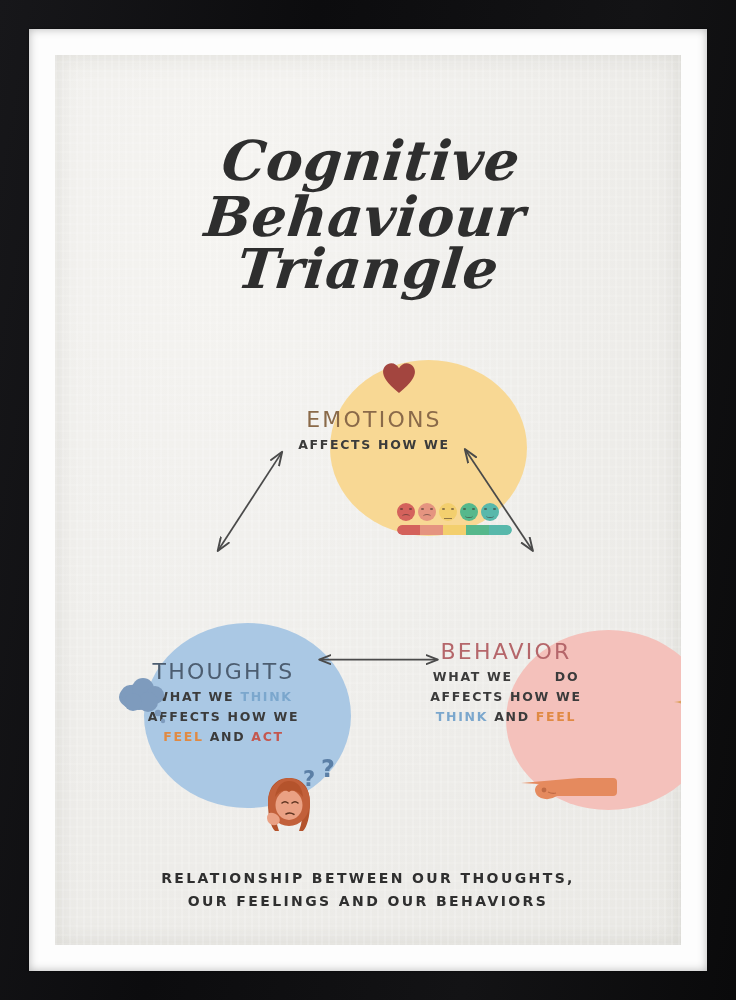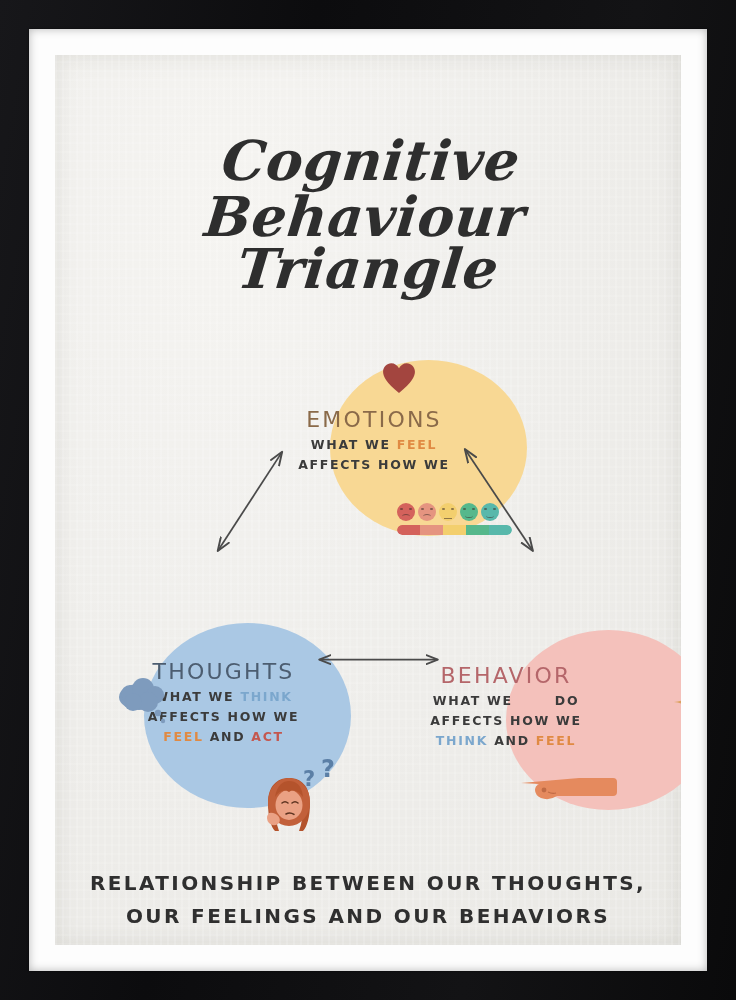--- a/index.html
+++ b/index.html
@@ -77,21 +77,21 @@
     margin-top:5px;font-family:"DejaVu Sans",sans-serif;font-weight:600;
   }
   .w-feel{color:#e08a43;}
   .w-think{color:#7ba7cd;}
   .w-act{color:#c4574e;}
   .w-do{color:#3b3b3b;padding-left:36px;}
 
   
   .t-emotions{top:352px;margin-left:12px;}
   .t-thoughts{top:604px;}
-  .t-behavior{top:608px;}
+  .t-behavior{top:584px;}
 
   
   .heart{
     position:absolute;left:327px;top:307px;width:34px;height:32px;z-index:8;
   }
 
   
   .mood{position:absolute;left:342px;top:448px;z-index:8;}
   .mood-faces{display:flex;gap:3px;}
   .mood-face{width:18px;height:18px;border-radius:50%;position:relative;}
@@ -133,21 +133,21 @@
   
   .hand{position:absolute;left:466px;top:718px;z-index:9;}
 
   
   .arrows{position:absolute;left:0;top:0;width:100%;height:100%;z-index:5;pointer-events:none;}
 
   
   .caption{
     position:absolute;left:0;right:0;top:812px;text-align:center;z-index:6;
     font-family:"DejaVu Sans",sans-serif;color:#2f2f2f;
-    font-size:20px;letter-spacing:2.4px;line-height:1.65;font-weight:600;
+    font-size:14px;letter-spacing:2.4px;line-height:1.65;font-weight:600;
   }
   .caption span{display:block;}
 </style>
 </head>
 <body>
 
 <div class="frame">
   <div class="mat">
     <div class="poster">
 
@@ -175,21 +175,20 @@
 
       <div class="bubble bub-emotions"></div>
 
       <svg class="heart" viewBox="0 0 32 30">
         <path d="M16,29 C4,19.5 1,13.5 1,9.2 C1,4.4 4.6,1 8.7,1 C11.8,1 14.6,2.9 16,5.8
                  C17.4,2.9 20.2,1 23.3,1 C27.4,1 31,4.4 31,9.2 C31,13.5 28,19.5 16,29 Z" fill="#a3453f"></path>
       </svg>
 
       <div class="btext t-emotions">
         <span class="bhead em">EMOTIONS</span>
-        <span class="bline"><span>WHAT WE </span><span class="w-feel">FEEL</span></span>
         <span class="bline">AFFECTS HOW WE</span>
       </div>
 
       <div class="mood">
         <div class="mood-faces">
           <div class="mood-face" style="background:#d4625c">
             <div class="eyes">
                 <i></i>
                 <i></i>
               </div>

